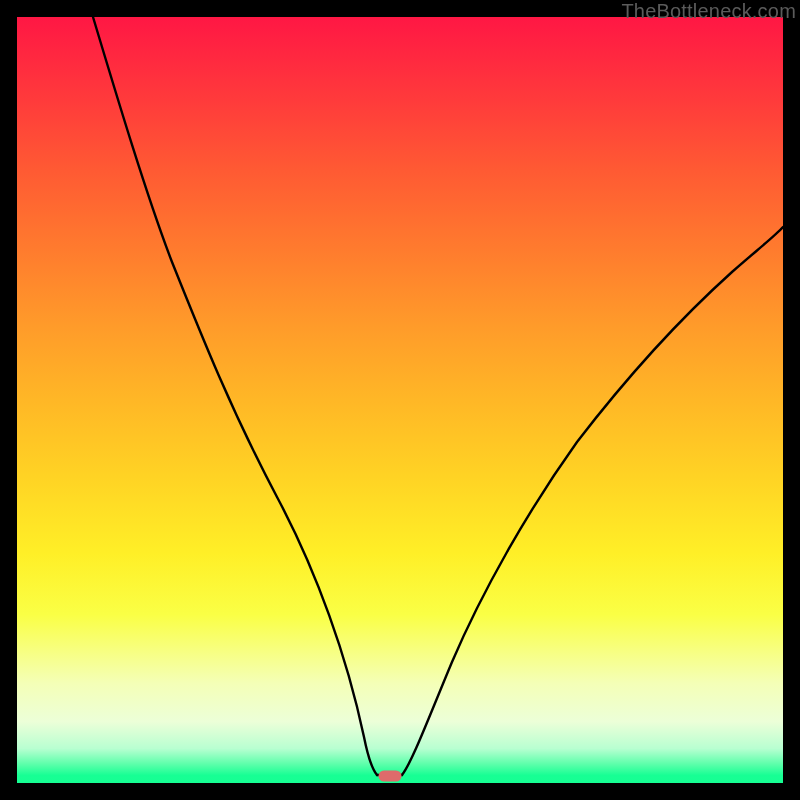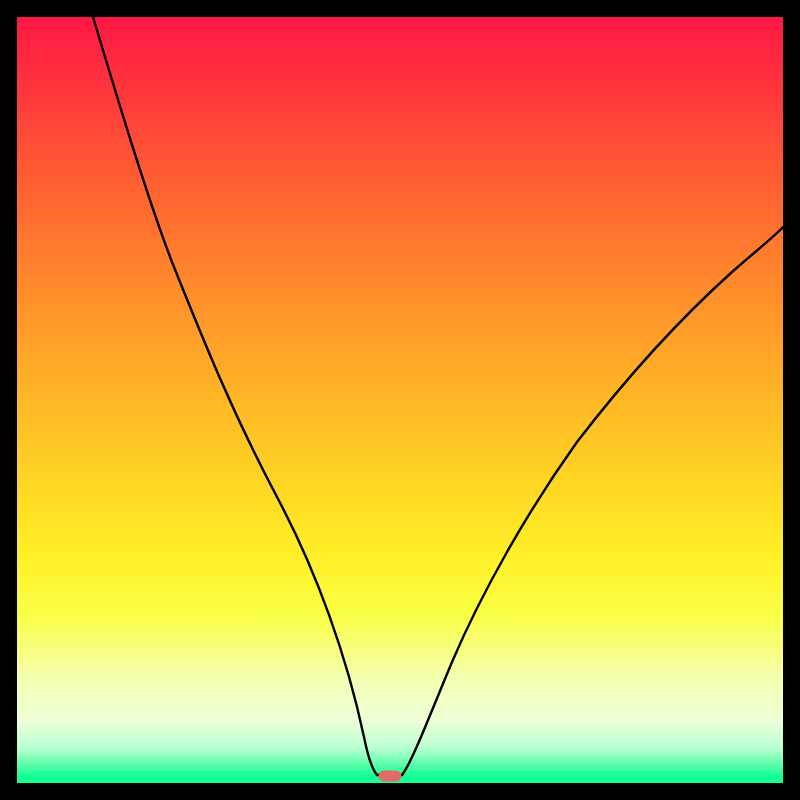--- a/index.html
+++ b/index.html
@@ -93,13 +93,14 @@
       <path d="M 385 758
                C 395 745, 410 705, 435 645
                C 465 575, 510 495, 560 425
                C 610 360, 665 300, 715 255
                C 740 233, 758 219, 766 210"></path>
     </svg>
 
     <div class="marker" style="left:48.7%; top:99.1%;"></div>
   </div>
 
+  <div class="watermark">TheBottleneck.com</div>
 </div>
 
 </body></html>

